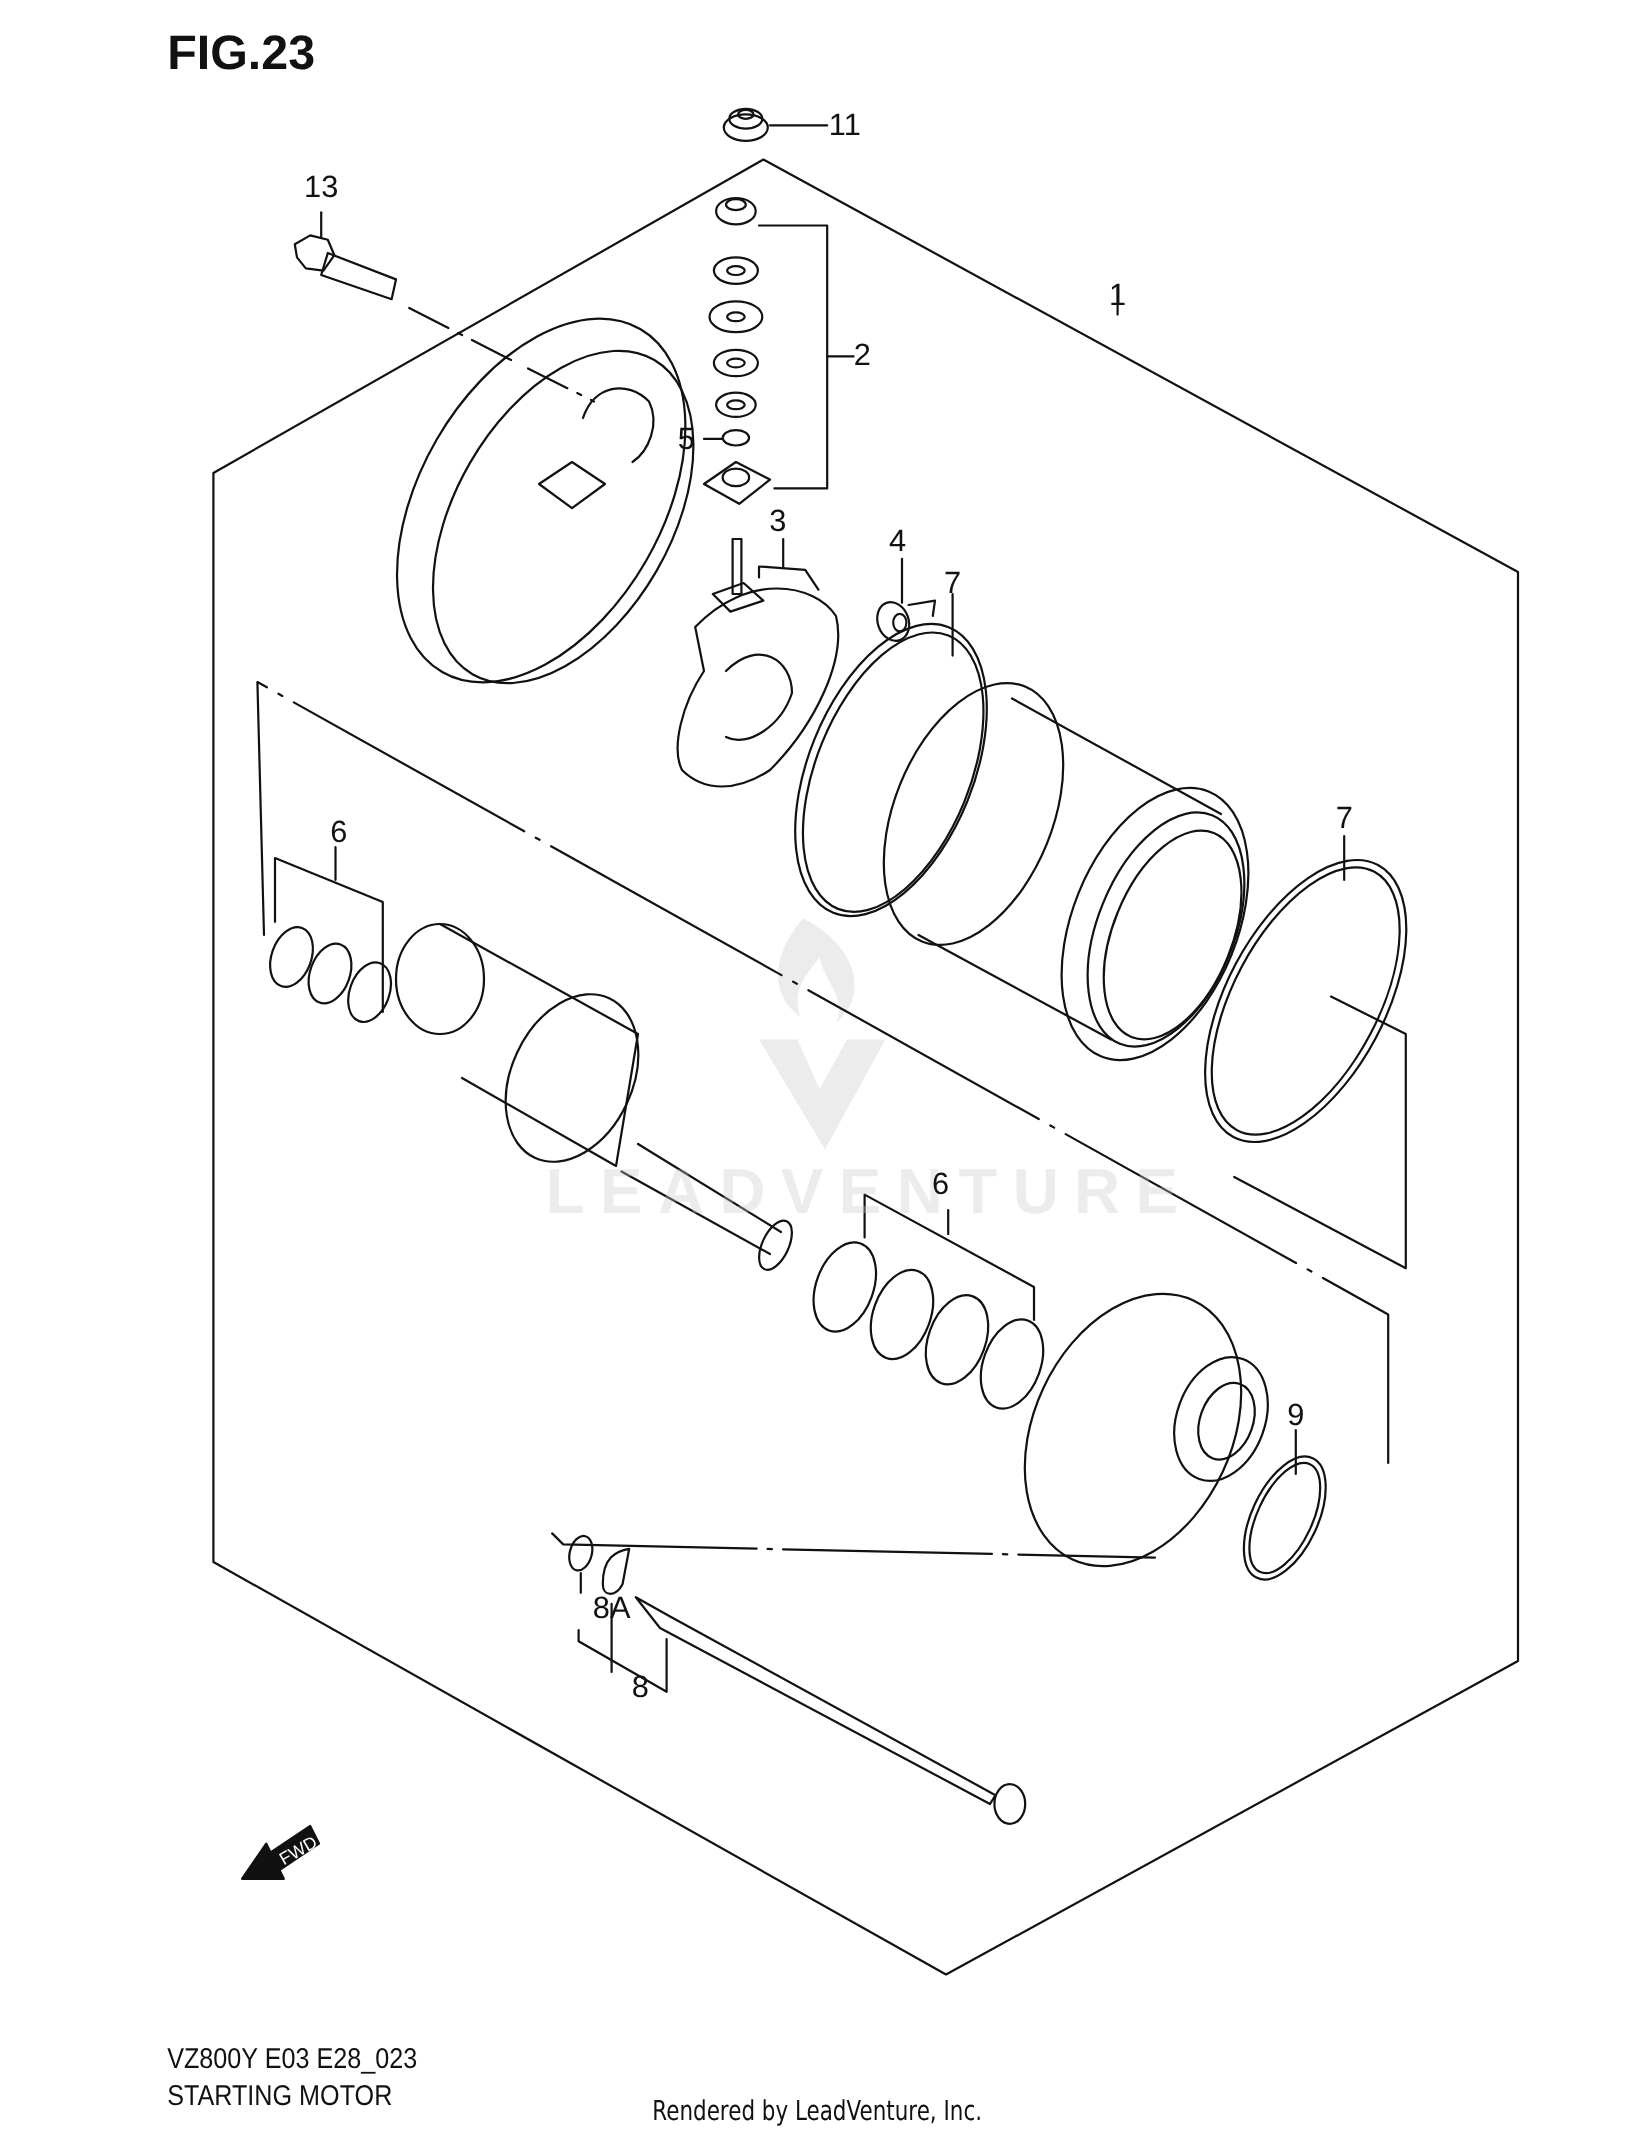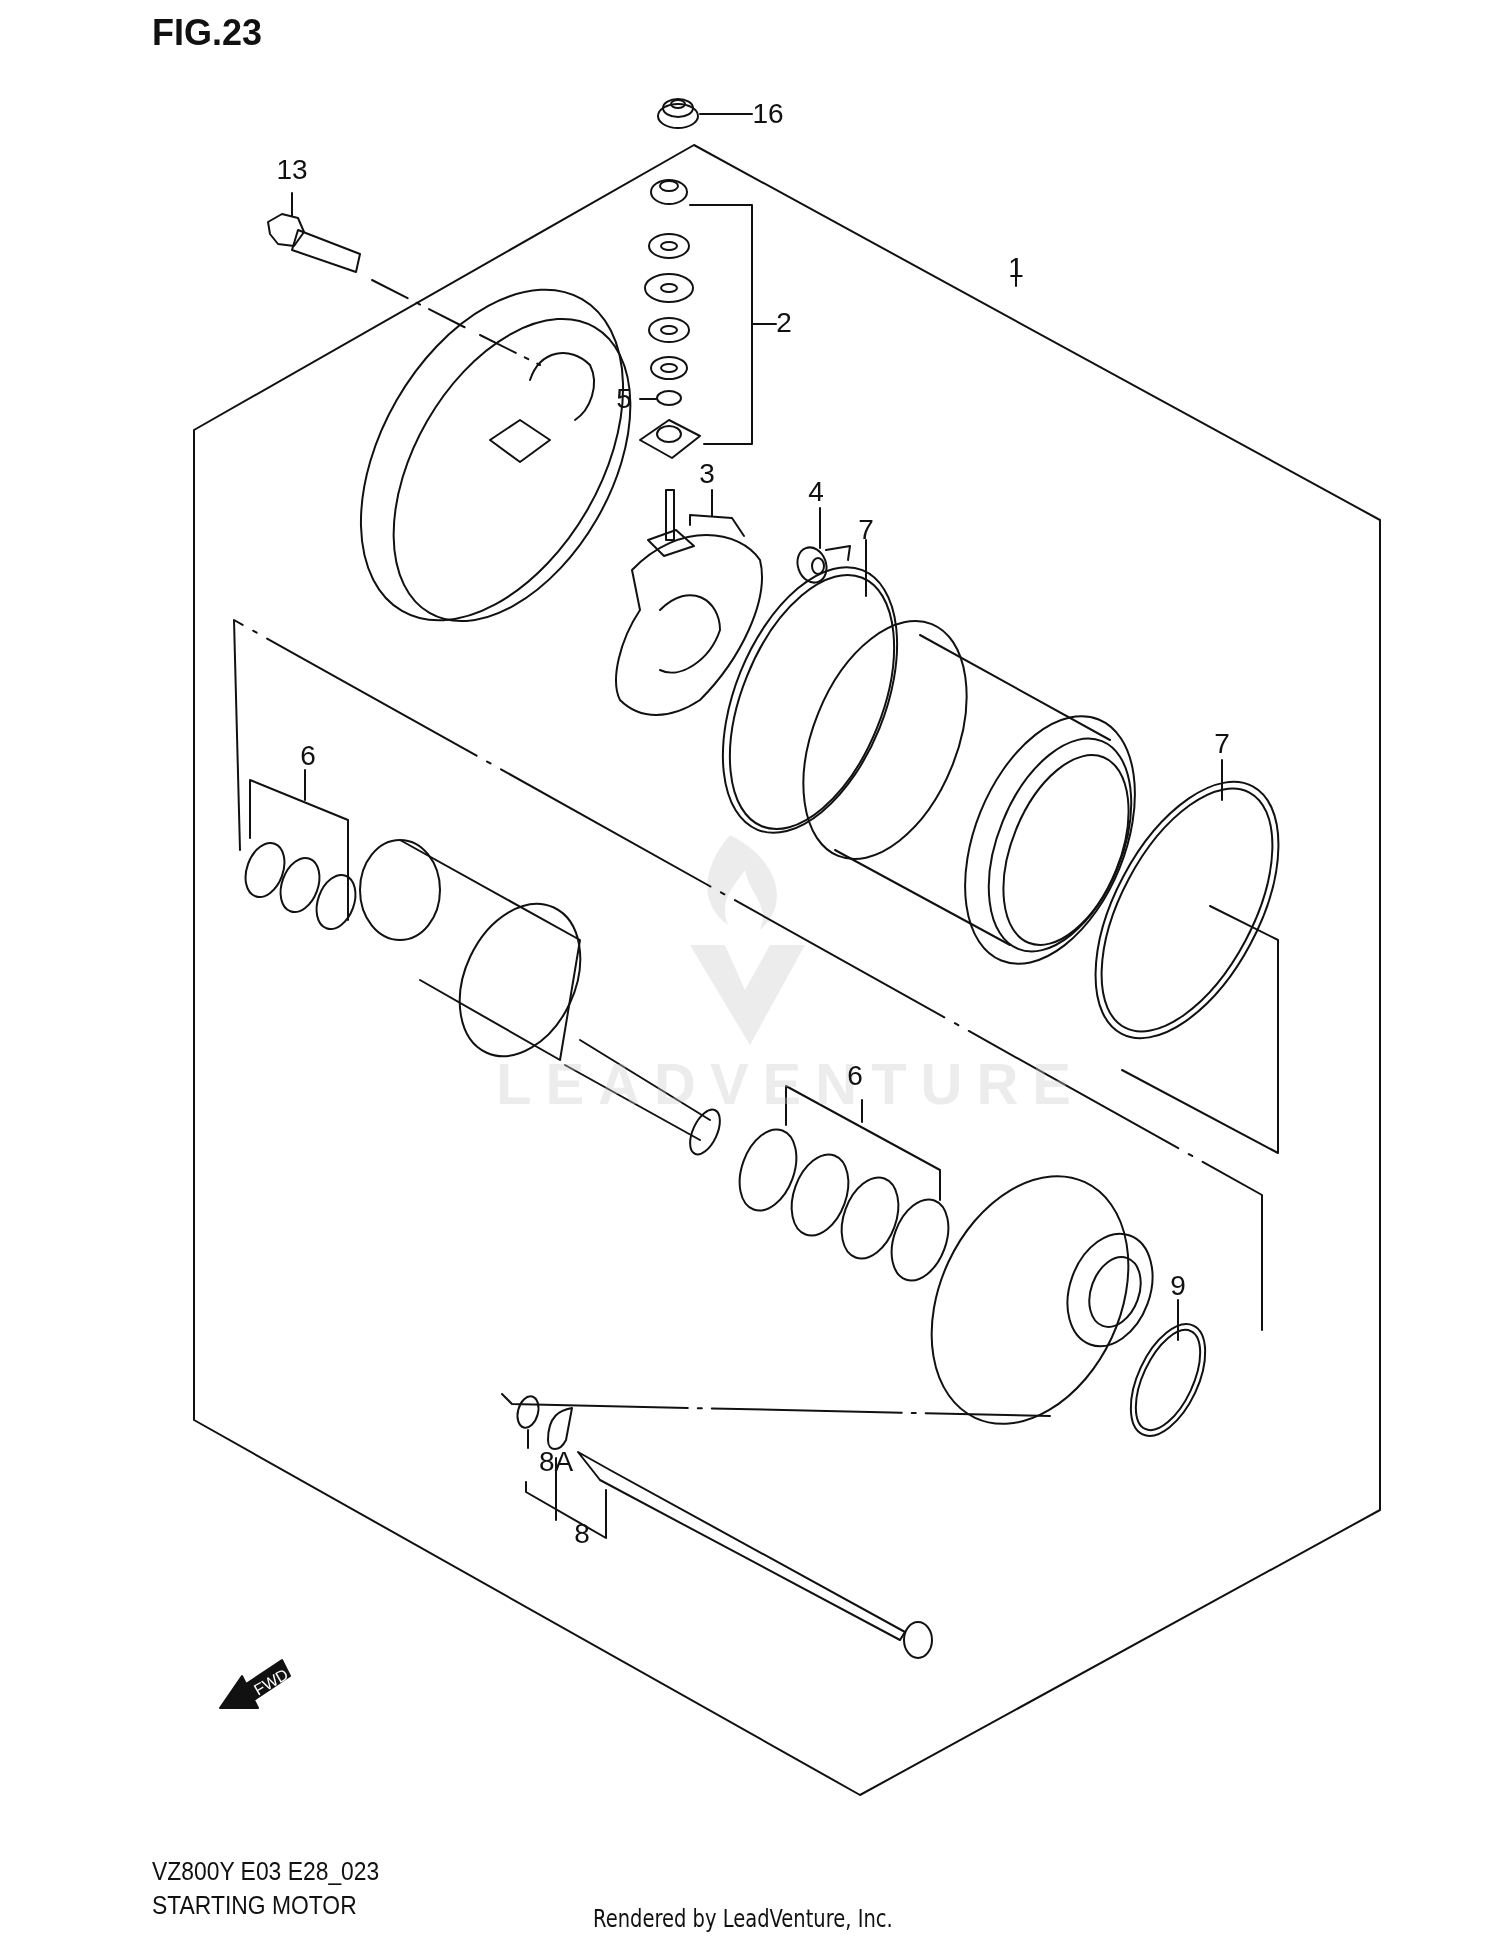--- a/index.html
+++ b/index.html
@@ -1,18 +1,18 @@
 <!DOCTYPE html>
 <html><head>
 <meta charset="utf-8">
 <style>
   html, body { margin: 0; padding: 0; background: #ffffff; }
   body { width: 1500px; height: 1941px; position: relative; overflow: hidden;
          font-family: "Liberation Sans", sans-serif; color: #111; }
-  .fig-title { position: absolute; left: 152px; top: 12px; font-size: 36px; font-weight: bold;
+  .fig-title { position: absolute; left: 152px; top: 24px; font-size: 44px; font-weight: bold;
                font-family: "Liberation Sans", sans-serif; letter-spacing: 0px; }
   svg.diagram { position: absolute; left: 0; top: 0; }
   .callout { position: absolute; font-size: 28px; font-family: "Liberation Sans", sans-serif;
              color: #111; line-height: 1; transform: translate(-50%, -50%); cursor: pointer; }
   .footer-code { position: absolute; left: 152px; top: 1856px; font-size: 26px;
                  font-family: "Liberation Sans", sans-serif; transform: scaleX(0.88); transform-origin: left; }
   .footer-name { position: absolute; left: 152px; top: 1890px; font-size: 26px;
                  font-family: "Liberation Sans", sans-serif; transform: scaleX(0.88); transform-origin: left; }
   .rendered-by { position: absolute; left: 593px; top: 1904px; font-size: 25px;
                  font-family: "DejaVu Sans", sans-serif; transform: scaleX(0.78); transform-origin: left; }
@@ -182,17 +182,17 @@
 <span class="callout" style="left:816px; top:492px;">4</span>
 <span class="callout" style="left:624px; top:399px;">5</span>
 <span class="callout" style="left:308px; top:756px;">6</span>
 <span class="callout" style="left:855px; top:1076px;">6</span>
 <span class="callout" style="left:866px; top:530px;">7</span>
 <span class="callout" style="left:1222px; top:744px;">7</span>
 <span class="callout" style="left:582px; top:1534px;">8</span>
 <span class="callout" style="left:556px; top:1462px;">8A</span>
 <span class="callout" style="left:1178px; top:1286px;">9</span>
 <span class="callout" style="left:292px; top:170px;">13</span>
-<span class="callout" style="left:768px; top:114px;">16</span>
+<span class="callout" style="left:768px; top:114px;">11</span>
 
 <div class="footer-code">VZ800Y E03 E28_023</div>
 <div class="footer-name">STARTING MOTOR</div>
 <div class="rendered-by">Rendered by LeadVenture, Inc.</div>
 
 </body></html>

